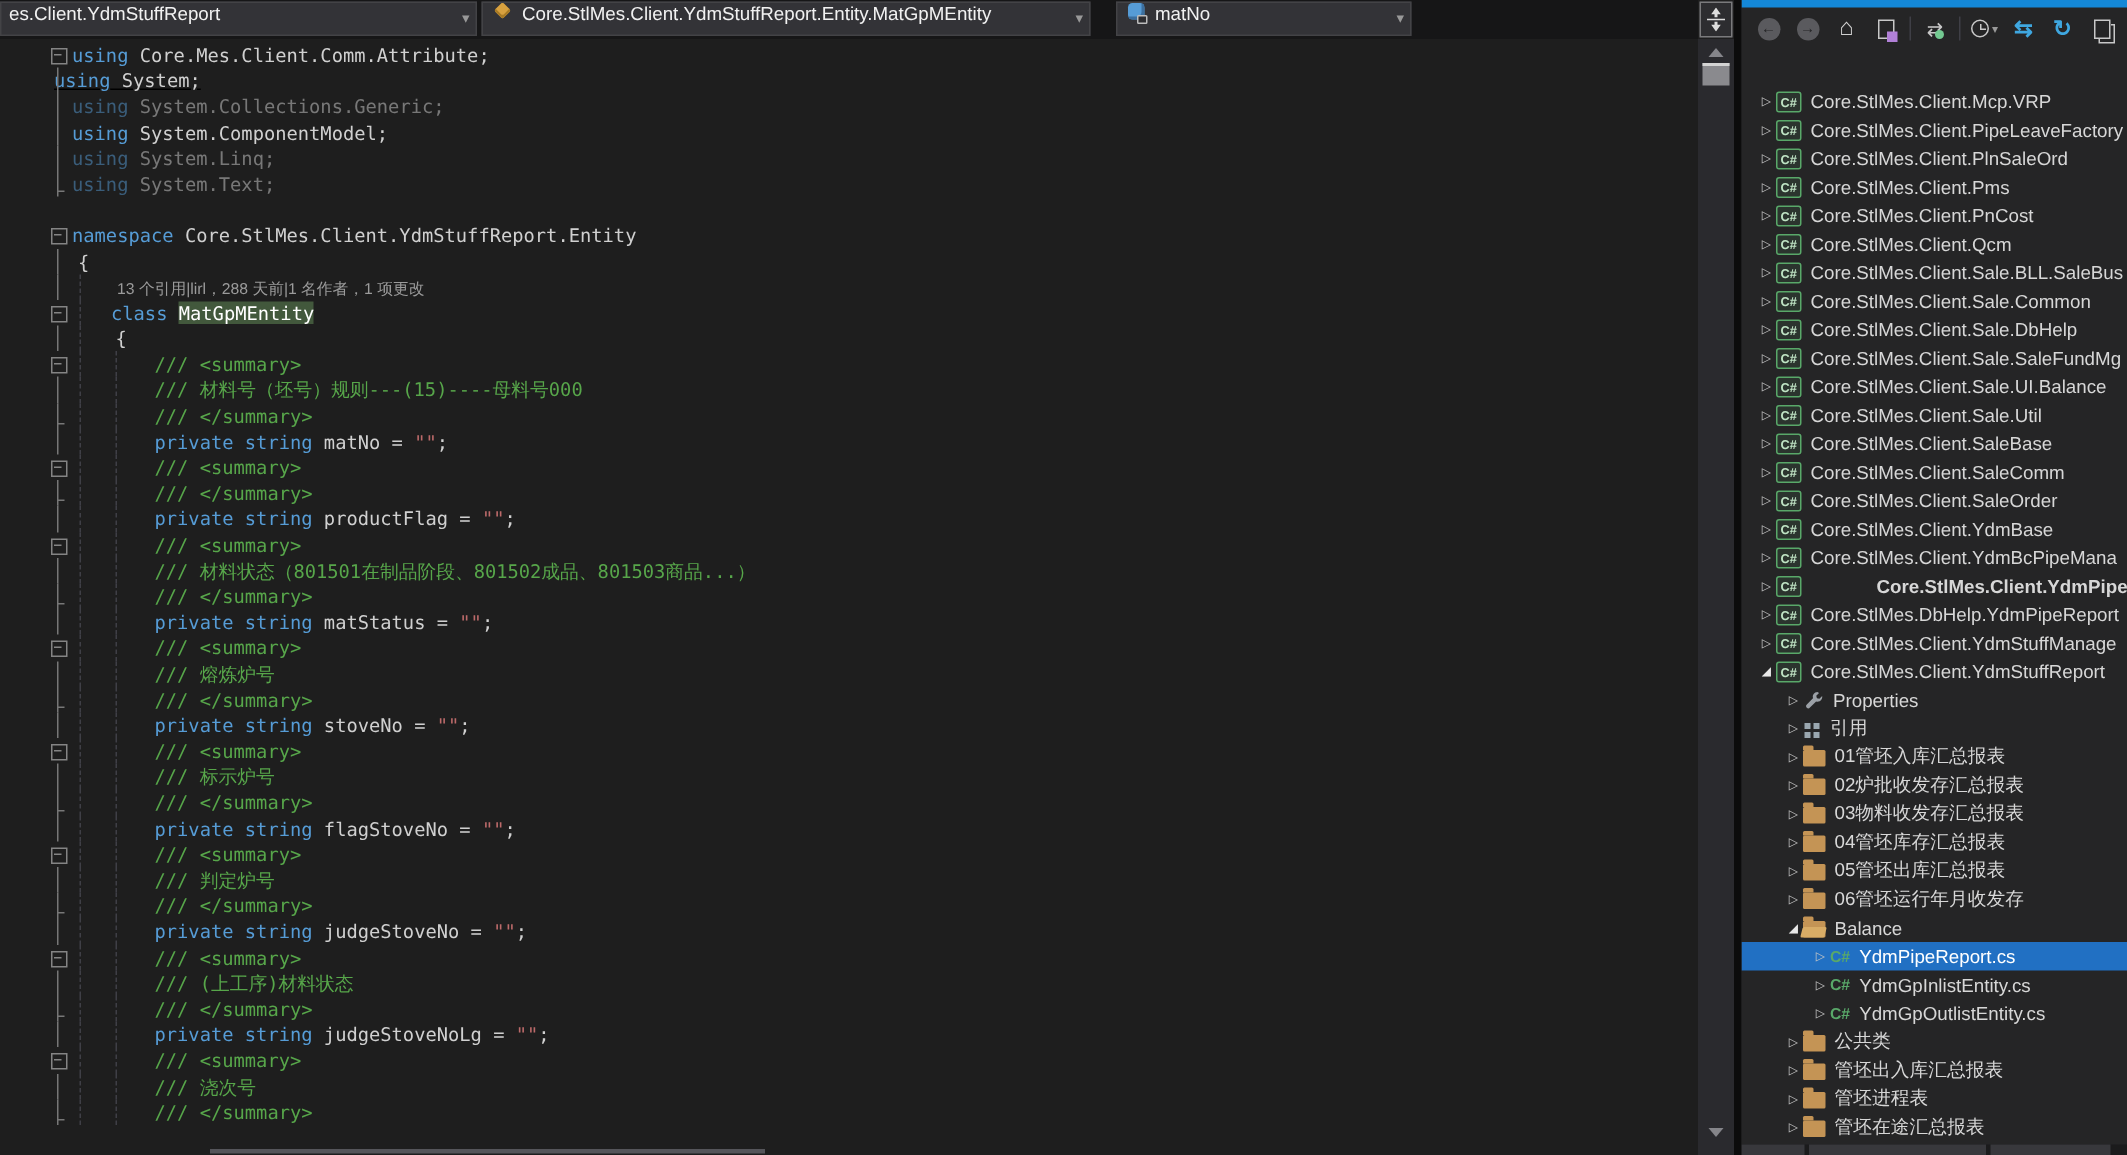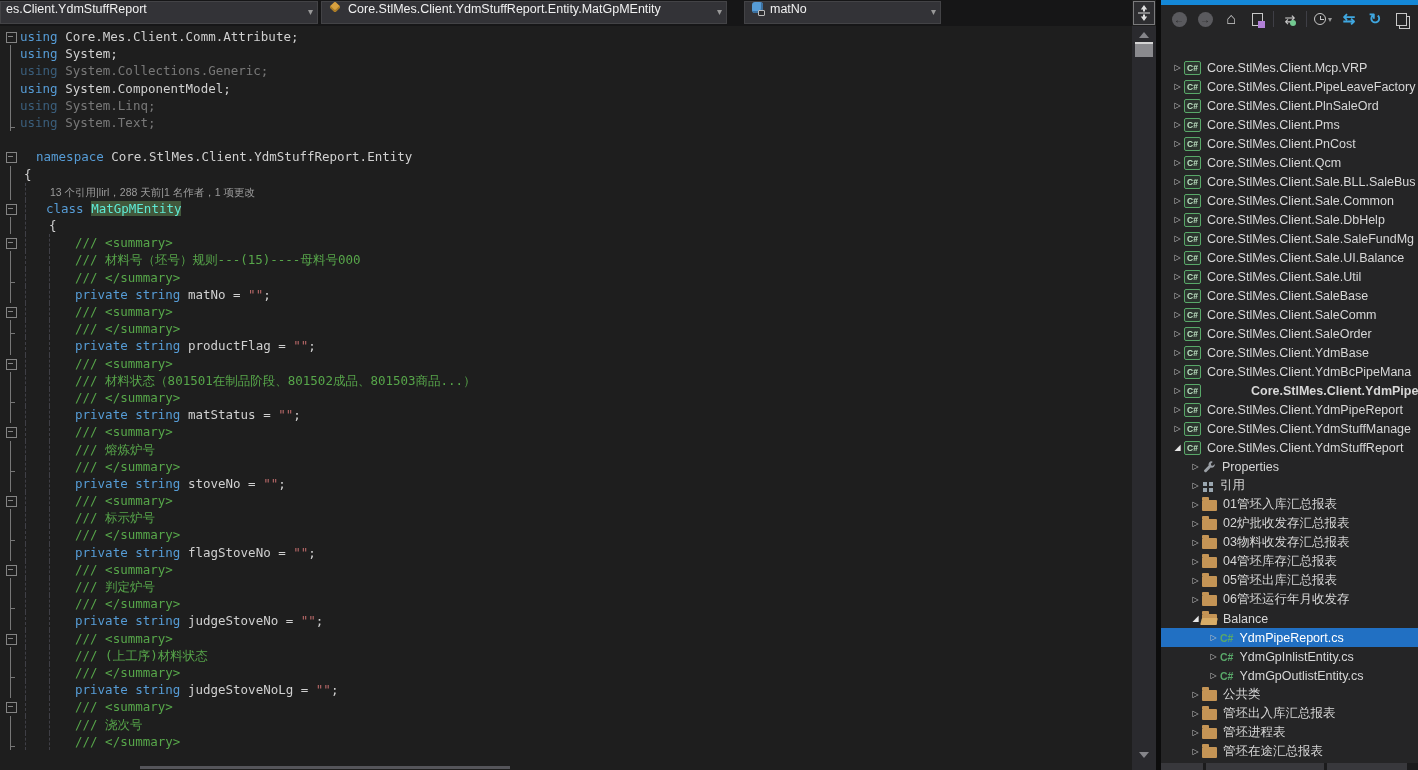--- a/index.html
+++ b/index.html
@@ -19,26 +19,26 @@
             border-radius:2px;margin:0 8px 0 3px;flex:0 0 auto;box-shadow:inset -2px -2px 0 #a87a24;}
   .ic-field{width:11px;height:11px;background:#569cd6;border-radius:3px;margin:0 7px 0 2px;
             position:relative;flex:0 0 auto;box-shadow:inset -2px -2px 0 #3c6f9e;}
   .ic-field::after{content:"";position:absolute;right:-2px;bottom:-3px;width:5px;height:4px;
             background:#2d2d30;border:1px solid #bdbdbd;border-radius:1px;}
   #split-btn{position:absolute;left:1133px;top:1px;width:22px;height:24px;background:#2d2d30;
              border:1px solid #7a7a7c;display:flex;align-items:center;justify-content:center;}
 
   
   #editor{position:absolute;left:0;top:26px;width:1132px;height:744px;background:#1e1e1e;
-          padding-top:2px;font-family:"DejaVu Sans Mono",monospace;font-size:12.5px;}
+          padding-top:2px;font-family:"DejaVu Sans Mono",monospace;font-size:12.5px;padding-left:28px;}
   .line{position:relative;height:17.2px;line-height:17.2px;white-space:pre;}
   .line .code{display:inline-block;}
   .dim .code{opacity:.5;}
   .k{color:#569cd6;} .p{color:#d0d0d0;} .c{color:#57a64a;} .str{color:#bc6a6a;}
-  .hl{color:#5eead4;background:#42583c;}
+  .hl{color:#ffffff;background:#42583c;}
   .lens{color:#9b9b9b;font-size:10.5px;font-family:"Liberation Sans",sans-serif;}
   
   .m-v::before,.m-L::before{content:"";position:absolute;left:10px;top:0;bottom:0;width:1px;background:#777;}
   .m-L::after{content:"";position:absolute;left:10px;bottom:3px;width:5px;height:1px;background:#777;}
   .m-box::before{content:"";position:absolute;left:6px;top:4px;width:9px;height:9px;
                  border:1px solid #848484;background:#1e1e1e;}
   .m-box::after{content:"";position:absolute;left:8px;top:8px;width:5px;height:1px;background:#848484;}
   
   .g1i,.g2i{position:absolute;top:0;bottom:0;width:0;border-left:1px dashed #3f3f46;}
   .g1i{left:25px;} .g2i{left:49px;}
@@ -123,27 +123,27 @@
 <div id="split-btn">
   <svg width="12" height="16" viewBox="0 0 12 16">
     <path d="M6 0 L9.2 4.5 H7 V6.5 H5 V4.5 H2.8 Z" fill="#dddddd"></path>
     <rect x="0" y="7.5" width="12" height="1" fill="#dddddd"></rect>
     <path d="M6 16 L2.8 11.5 H5 V9.5 H7 V11.5 H9.2 Z" fill="#dddddd"></path>
   </svg>
 </div>
 
 <div id="editor">
     <div class="line m-box"><span class="code" style="margin-left: 20px;"><span class="k">using</span><span class="p"> Core.Mes.Client.Comm.Attribute;</span></span></div>
-    <div class="line m-v"><span class="code" style="margin-left: 20px;"><span class="k">using</span><span class="p"> System;</span></span></div>
+    <div class="line m-v"><span class="code" style="margin-left: 8px; text-decoration: underline;"><span class="k">using</span><span class="p"> System;</span></span></div>
     <div class="line m-v dim"><span class="code" style="margin-left: 20px;"><span class="k">using</span><span class="p"> System.Collections.Generic;</span></span></div>
     <div class="line m-v"><span class="code" style="margin-left: 20px;"><span class="k">using</span><span class="p"> System.ComponentModel;</span></span></div>
     <div class="line m-v dim"><span class="code" style="margin-left: 20px;"><span class="k">using</span><span class="p"> System.Linq;</span></span></div>
     <div class="line m-L dim"><span class="code" style="margin-left: 20px;"><span class="k">using</span><span class="p"> System.Text;</span></span></div>
     <div class="line"><span class="code" style="margin-left: 20px;"></span></div>
-    <div class="line m-box"><span class="code" style="margin-left: 36px;"><span class="k">namespace</span><span class="p"> Core.StlMes.Client.YdmStuffReport.Entity</span></span></div>
+    <div class="line m-box"><span class="code" style="margin-left: 20px;"><span class="k">namespace</span><span class="p"> Core.StlMes.Client.YdmStuffReport.Entity</span></span></div>
     <div class="line m-v"><span class="code" style="margin-left: 24px;"><span class="p">{</span></span></div>
     <div class="line m-v"><span class="g1i"></span><span class="code" style="margin-left: 50px;"><span class="lens">13 个引用|lirl，288 天前|1 名作者，1 项更改</span></span></div>
     <div class="line m-box"><span class="g1i"></span><span class="code" style="margin-left: 46px;"><span class="k">class</span><span class="p"> </span><span class="hl">MatGpMEntity</span></span></div>
     <div class="line m-v"><span class="g1i"></span><span class="code" style="margin-left: 49px;"><span class="p">{</span></span></div>
     <div class="line m-box"><span class="g1i"></span><span class="g2i"></span><span class="code" style="margin-left: 75px;"><span class="c">/// &lt;summary&gt;</span></span></div>
     <div class="line m-v"><span class="g1i"></span><span class="g2i"></span><span class="code" style="margin-left: 75px;"><span class="c">/// 材料号（坯号）规则---(15)----母料号000</span></span></div>
     <div class="line m-L"><span class="g1i"></span><span class="g2i"></span><span class="code" style="margin-left: 75px;"><span class="c">/// &lt;/summary&gt;</span></span></div>
     <div class="line m-v"><span class="g1i"></span><span class="g2i"></span><span class="code" style="margin-left: 75px;"><span class="k">private</span><span class="p"> </span><span class="k">string</span><span class="p"> matNo = </span><span class="str">""</span><span class="p">;</span></span></div>
     <div class="line m-box"><span class="g1i"></span><span class="g2i"></span><span class="code" style="margin-left: 75px;"><span class="c">/// &lt;summary&gt;</span></span></div>
     <div class="line m-L"><span class="g1i"></span><span class="g2i"></span><span class="code" style="margin-left: 75px;"><span class="c">/// &lt;/summary&gt;</span></span></div>
@@ -335,21 +335,21 @@
         <span class="sicon">
           <span class="ic-project"></span>
         </span>
         <span class="lbl">Core.StlMes.Client.YdmPipeMana</span>
       </div>
       <div class="srow" style="padding-left: 10px;">
         <span class="exp">▷</span>
         <span class="sicon">
           <span class="ic-project"></span>
         </span>
-        <span class="lbl">Core.StlMes.Client.YdmPipeReport</span>
+        <span class="lbl">Core.StlMes.DbHelp.YdmPipeReport</span>
       </div>
       <div class="srow" style="padding-left: 10px;">
         <span class="exp">▷</span>
         <span class="sicon">
           <span class="ic-project"></span>
         </span>
         <span class="lbl">Core.StlMes.Client.YdmStuffManage</span>
       </div>
       <div class="srow" style="padding-left: 10px;">
         <span class="exp e">◢</span>

